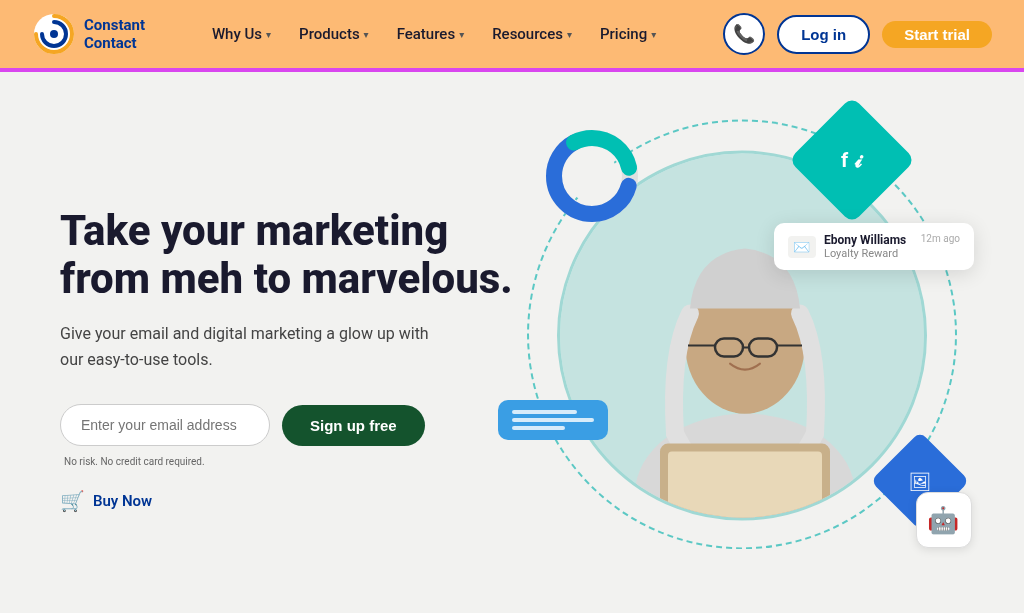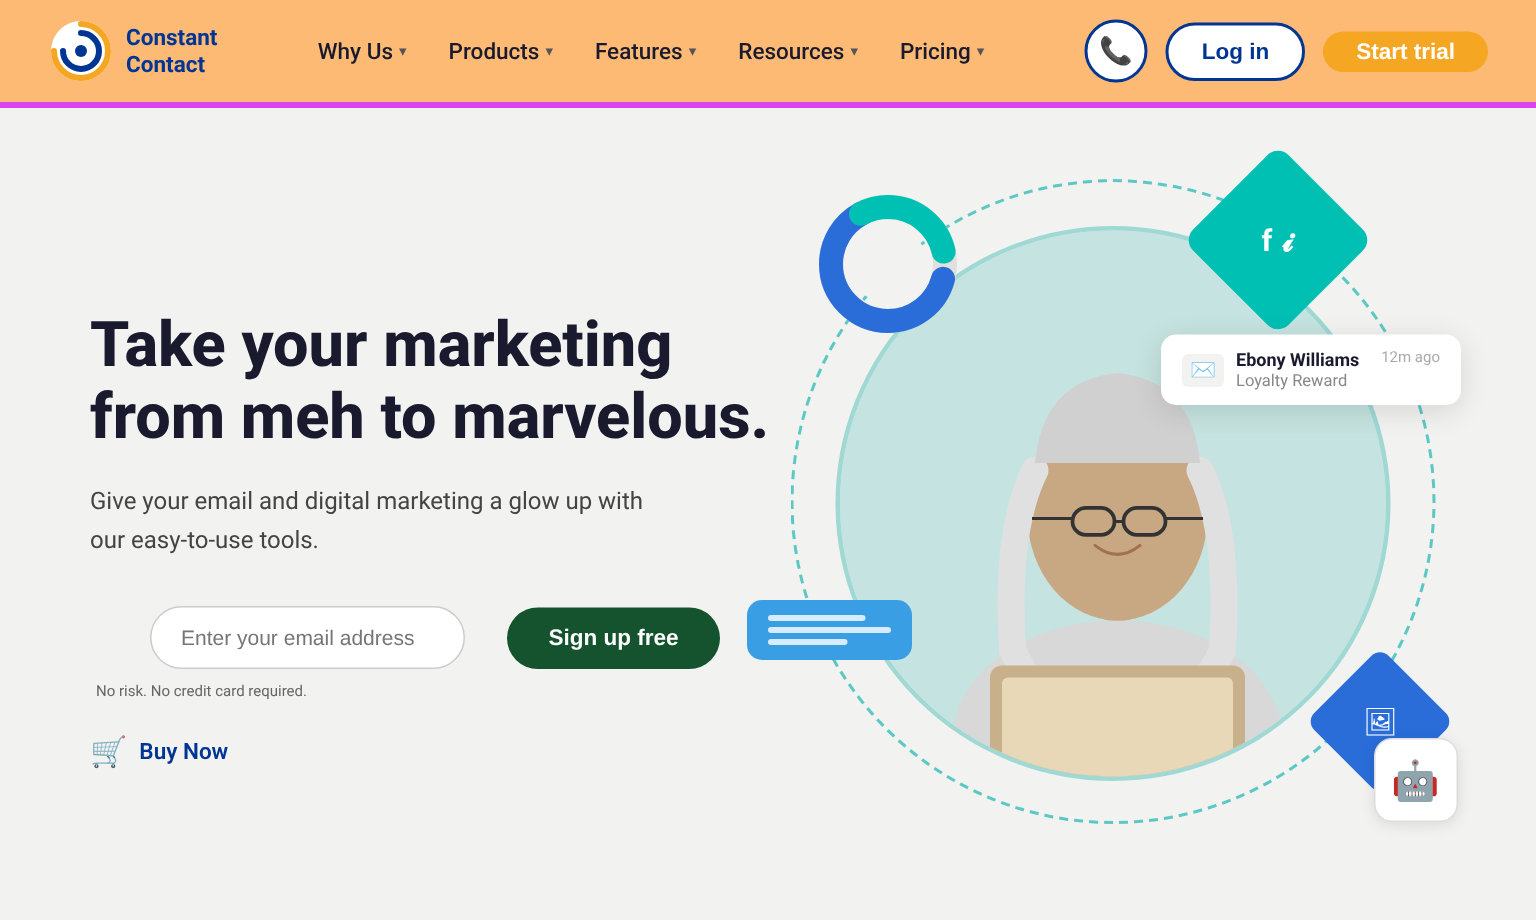--- a/index.html
+++ b/index.html
@@ -122,24 +122,23 @@
     }
     .hero-subheading {
       font-size: 16px;
       color: #444;
       line-height: 1.6;
       margin-bottom: 32px;
       max-width: 380px;
     }
     .hero-form {
       display: flex;
-      gap: 28px;
+      gap: 12px;
       margin-bottom: 10px;
       align-items: center;
-      justify-content: center;
     }
     .hero-email-input {
       padding: 12px 20px;
       border-radius: 30px;
       border: 1.5px solid #ccc;
       font-size: 14px;
       width: 210px;
       outline: none;
       background: #fff;
       color: #aaa;

